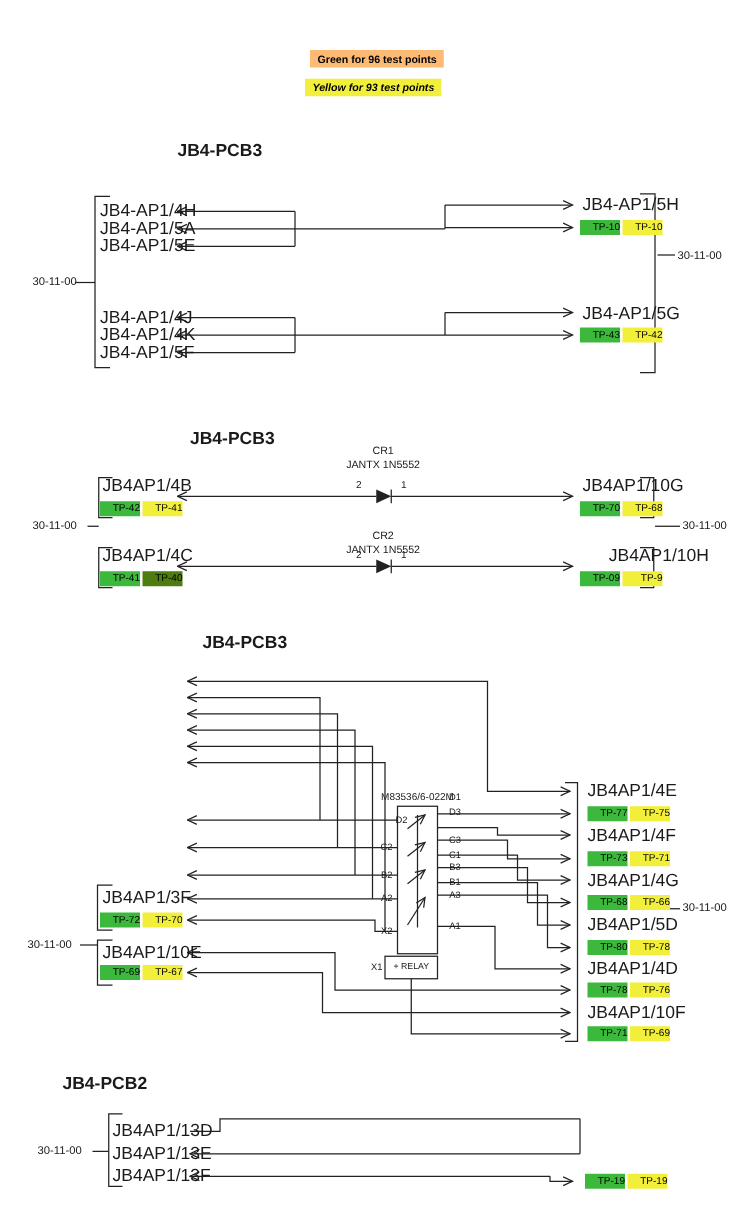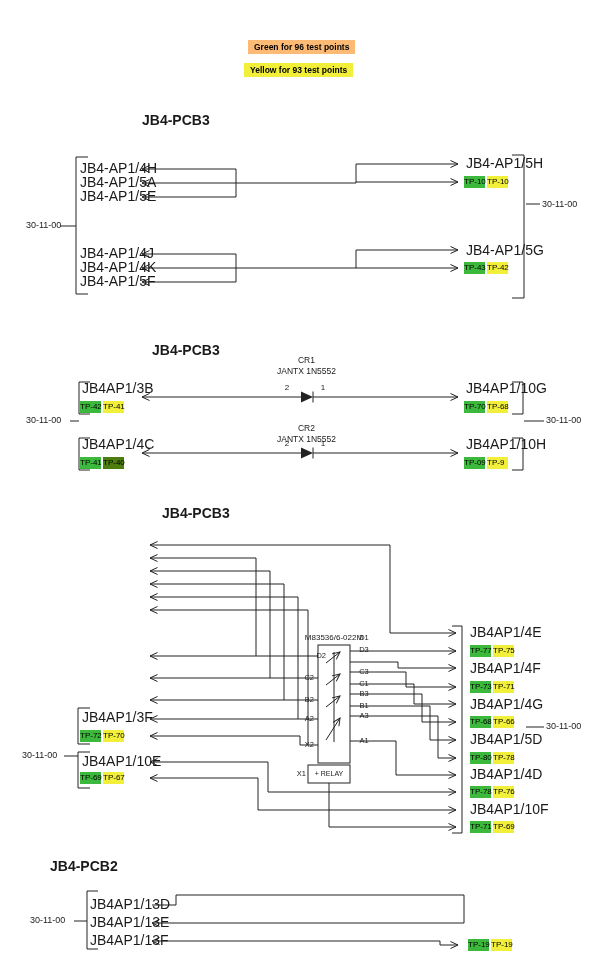--- a/index.html
+++ b/index.html
@@ -13,21 +13,21 @@
   .lbl{font-size:14px;line-height:11px}
   .ata{font-size:9px;line-height:11px}
   .cr{font-size:8.5px;line-height:10px;width:85px;text-align:center}
   .pinno{font-size:8px;line-height:10px;width:12px;text-align:center}
   .pin{font-size:7.5px;line-height:10px;width:22px}
   .pin.r{text-align:center}
   .pin.l{text-align:right}
   .part{font-size:8px;line-height:9px;width:124px;text-align:center}
   .coil{font-size:7px;line-height:9px;width:42px;text-align:center}
   .tpair{display:flex;gap:2px}
-  .tp{width:21px;height:12px;line-height:12px;font-size:8px;text-align:left;color:#000}
+  .tp{width:32px;height:12px;line-height:12px;font-size:8px;text-align:right;color:#000}
   .legend{font-size:8.5px;font-weight:bold;padding:2px 6px;color:#000}
   .w{stroke:#222;stroke-width:1;fill:none}
 </style>
 </head>
 <body>
 
 <div class="page">
 
   <svg class="wires" width="600" height="966" viewBox="0 0 600 966">
     <defs>
@@ -125,21 +125,21 @@
       <path class="w" d="M152,905 H176 V895 H464"></path>
       <path class="w" d="M152,923 H464" marker-start="url(#ms)"></path>
       <path class="w" d="M152,941 H440" marker-start="url(#ms)"></path>
       <path class="w" d="M464,895 V923"></path>
       <path class="w" d="M440,941 V945 H458" marker-end="url(#me)"></path>
     </g>
   </svg>
 
 
   <div class="abs legend" style="left: 248px; top: 40px; background: #fdba74;">Green for 96 test points</div>
-  <div class="abs legend" style="left: 244px; top: 63px; background: rgb(242, 239, 58);">Yellow for 93 test points</div>
+  <div class="abs legend" style="left: 244px; top: 63px; background: rgb(242, 239, 58); font-style: italic;">Yellow for 93 test points</div>
 
   <div class="abs hdr" style="left:142px;top:112px">JB4-PCB3</div>
   <div class="abs lbl" style="left:80px;top:163px">JB4-AP1/4H</div>
   <div class="abs lbl" style="left:80px;top:177px">JB4-AP1/5A</div>
   <div class="abs lbl" style="left:80px;top:191px">JB4-AP1/5E</div>
   <div class="abs lbl" style="left:80px;top:248px">JB4-AP1/4J</div>
   <div class="abs lbl" style="left:80px;top:262px">JB4-AP1/4K</div>
   <div class="abs lbl" style="left:80px;top:276px">JB4-AP1/5F</div>
   <div class="abs ata" style="left:26px;top:220px">30-11-00</div>
   <div class="abs lbl" style="left:466px;top:158px">JB4-AP1/5H</div>
@@ -152,40 +152,40 @@
     <div class="tp g" style="background: rgb(60, 185, 60);">TP-43</div>
     <div class="tp y" style="background: rgb(242, 239, 58);">TP-42</div>
   </div>
   <div class="abs ata" style="left:542px;top:199px">30-11-00</div>
 
   <div class="abs hdr" style="left:152px;top:342px">JB4-PCB3</div>
   <div class="abs cr" style="left:264px;top:355px">CR1</div>
   <div class="abs cr" style="left:264px;top:366px">JANTX 1N5552</div>
   <div class="abs pinno" style="left:281px;top:383px">2</div>
   <div class="abs pinno" style="left:317px;top:383px">1</div>
-  <div class="abs lbl" style="left:82px;top:383px">JB4AP1/3B</div>
+  <div class="abs lbl" style="left:82px;top:383px">JB4AP1/4B</div>
   <div class="abs tpair" style="left:80px;top:401px">
     <div class="tp g" style="background: rgb(60, 185, 60);">TP-42</div>
     <div class="tp y" style="background: rgb(242, 239, 58);">TP-41</div>
   </div>
   <div class="abs lbl" style="left:466px;top:383px">JB4AP1/10G</div>
   <div class="abs tpair" style="left:464px;top:401px">
     <div class="tp g" style="background: rgb(60, 185, 60);">TP-70</div>
     <div class="tp y" style="background: rgb(242, 239, 58);">TP-68</div>
   </div>
   <div class="abs cr" style="left:264px;top:423px">CR2</div>
   <div class="abs cr" style="left:264px;top:434px">JANTX 1N5552</div>
   <div class="abs pinno" style="left:281px;top:439px">2</div>
   <div class="abs pinno" style="left:317px;top:439px">1</div>
   <div class="abs lbl" style="left:82px;top:439px">JB4AP1/4C</div>
   <div class="abs tpair" style="left:80px;top:457px">
     <div class="tp g" style="background: rgb(60, 185, 60);">TP-41</div>
     <div class="tp y" style="background: #4d7c0f;">TP-40</div>
   </div>
-  <div class="abs lbl" style="left:466px;top:439px">JB4AP1/10H</div>
+  <div class="abs lbl" style="left:487px;top:439px">JB4AP1/10H</div>
   <div class="abs tpair" style="left:464px;top:457px">
     <div class="tp g" style="background: rgb(60, 185, 60);">TP-09</div>
     <div class="tp y" style="background: rgb(242, 239, 58);">TP-9</div>
   </div>
   <div class="abs ata" style="left:26px;top:415px">30-11-00</div>
   <div class="abs ata" style="left:546px;top:415px">30-11-00</div>
 
   <div class="abs hdr" style="left:162px;top:505px">JB4-PCB3</div>
   <div class="abs part" style="left:272px;top:633px">M83536/6-022M</div>
 

